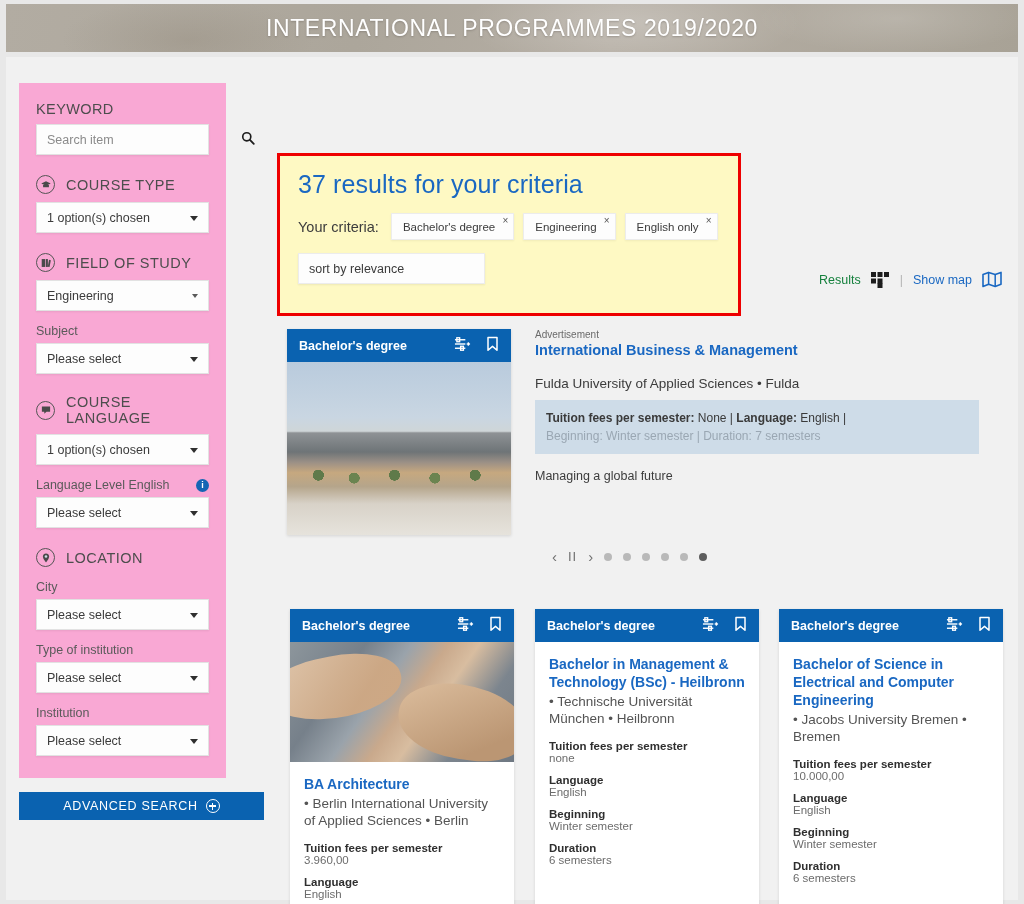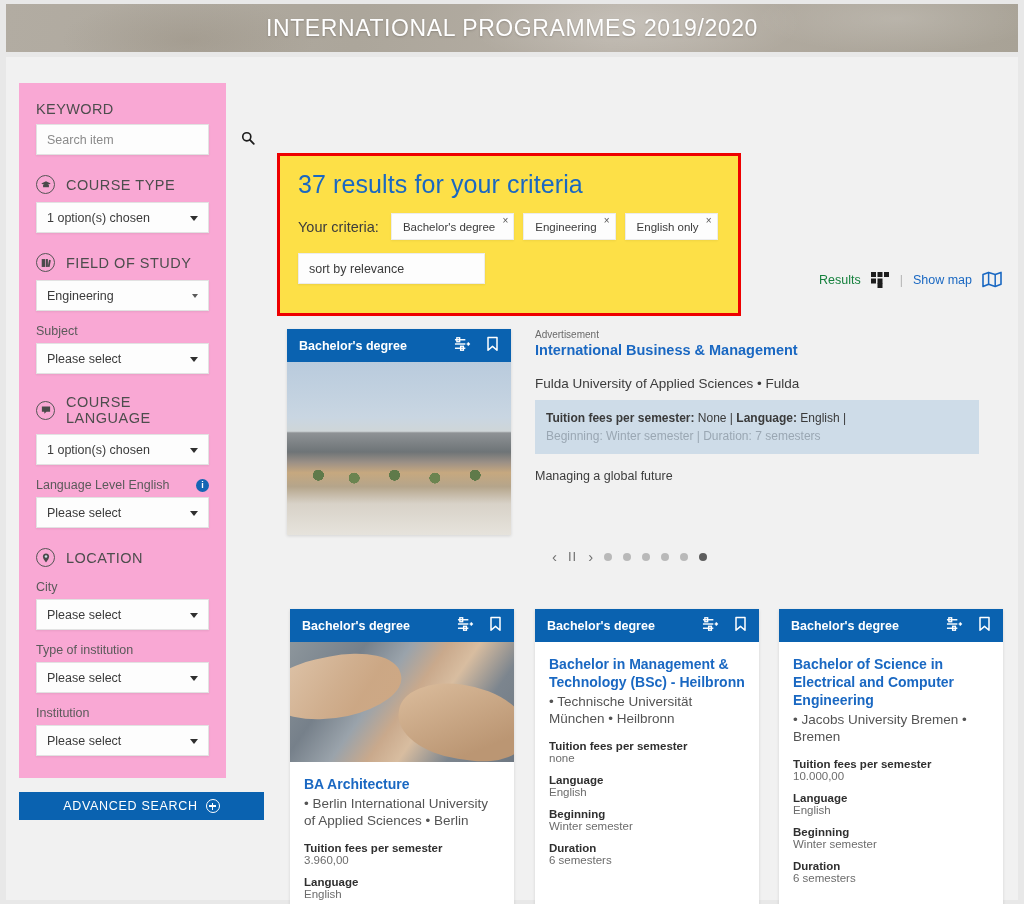--- a/index.html
+++ b/index.html
@@ -120,21 +120,21 @@
     content:""; position:absolute; background:#fff;
   }
   .plus-circ:before { left:2.5px; right:2.5px; top:5.2px; height:1.5px; }
   .plus-circ:after  { top:2.5px; bottom:2.5px; left:5.2px; width:1.5px; }
 
   
   .redbox {
     position: absolute; left: 271px; top: 96px;
     width: 464px; height: 163px;
     border: 3px solid #ee0000;
-    background: #fde047;
+    background: #fef9c3;
     padding: 14px 18px;
   }
   .res-title {
     font-size: 25px; color: #1a68c2; font-weight: 400;
     letter-spacing: .1px;
   }
   .crit-row {
     display: flex; align-items: center; gap: 9px; margin-top: 14px;
   }
   .crit-label { font-size: 14.5px; color: #3c3c3c; margin-right: 3px; }

